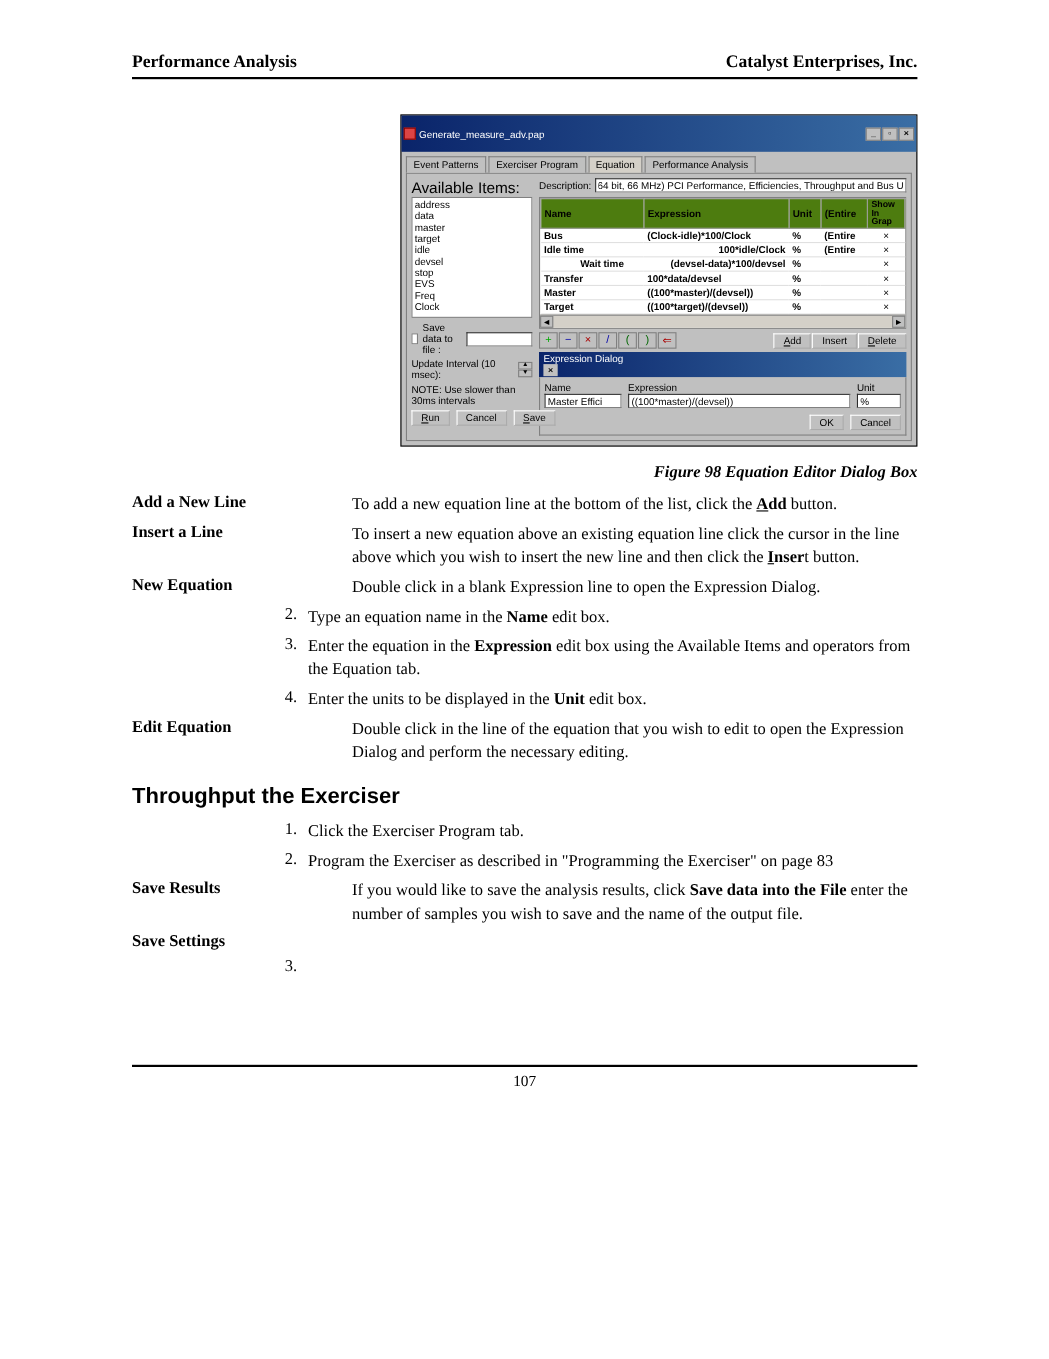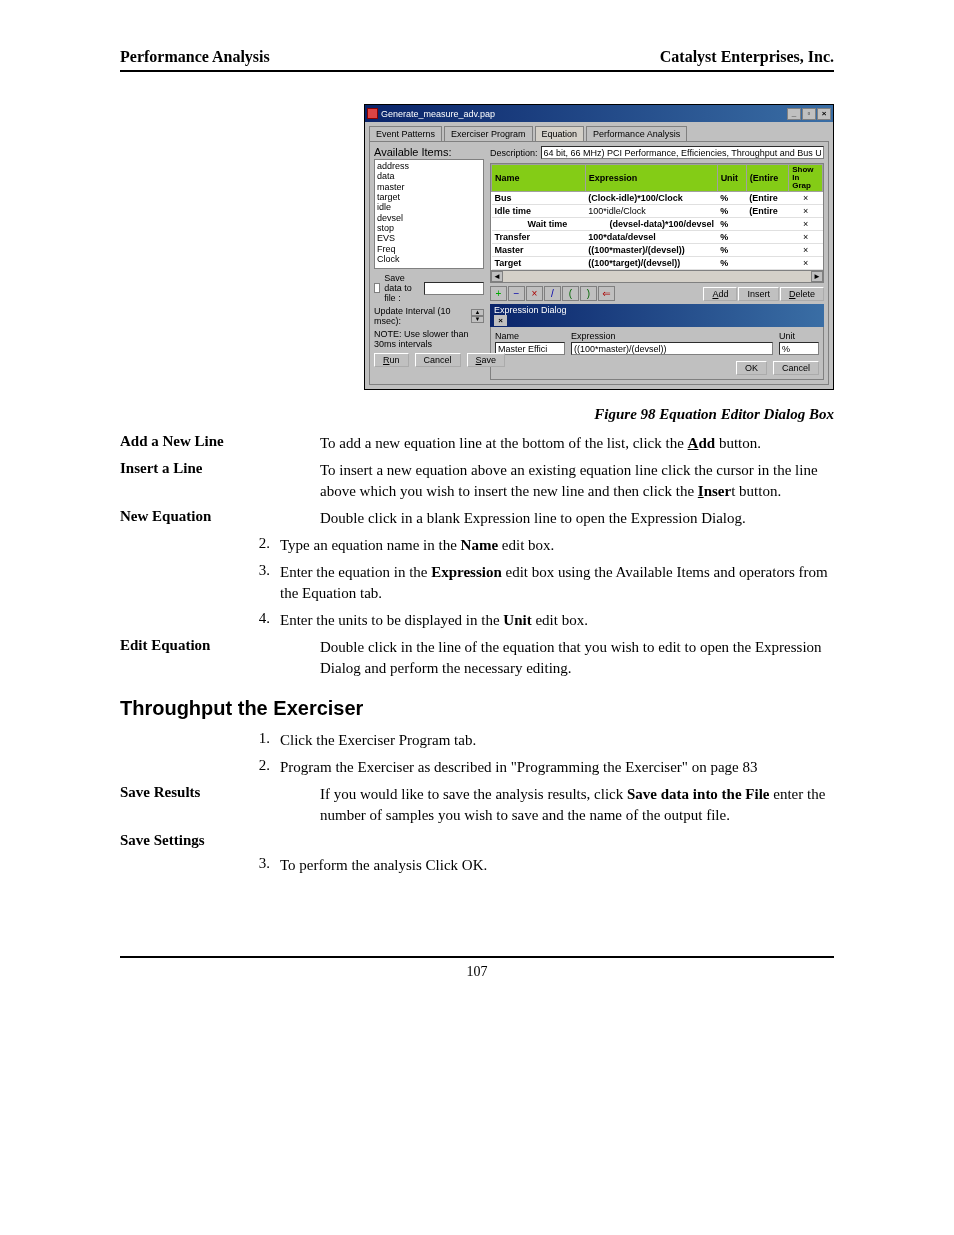--- a/index.html
+++ b/index.html
@@ -48,21 +48,21 @@
     border: 1px solid #000;
     font-family: "MS Sans Serif", Tahoma, Arial, sans-serif;
     font-size: 9px;
     color: #000;
   }
   .titlebar {
     background: linear-gradient(to right, #0a246a, #3a6ea5);
     color: #fff;
     display: flex;
     align-items: center;
-    height: 17px;
+    height: 33px;
     padding: 0 2px;
   }
   .titlebar .tb-icon {
     width: 11px; height: 11px; background: #d44; margin-right: 3px;
     display:inline-block; border:1px solid #800;
   }
   .titlebar .tb-text { flex: 1; font-size: 9px; }
   .titlebar .tb-btn {
     width: 14px; height: 12px; background: #c0c0c0; border: 1px solid #808080;
     margin-left: 1px; display:flex; align-items:center; justify-content:center;
@@ -81,34 +81,34 @@
   .tab.active { background: #d4d0c8; font-weight: normal; }
   .pane {
     border: 1px solid #808080;
     padding: 4px;
     background: #c0c0c0;
     min-height: 240px;
     display: flex;
     gap: 6px;
   }
   .left-col { width: 110px; display:flex; flex-direction:column; }
-  .fieldset-label { font-size: 11px; margin-bottom:1px; }
+  .fieldset-label { font-size: 14px; margin-bottom:1px; }
   .listbox {
     background:#fff; border:1px solid #808080; height: 110px; padding:1px 2px;
     font-size:9px; line-height:1.15;
     display:flex; flex-direction:column;
   }
   .listbox .item { }
   .right-col { flex:1; display:flex; flex-direction:column; }
   .desc-row { display:flex; align-items:center; gap:3px; margin-bottom:4px;}
   .desc-row input { flex:1; height:13px; font-size:9px; background:#fff; border:1px inset #808080; padding:0 2px;}
   .grid { background:#fff; border:1px solid #808080; font-size:9px; }
   .grid table { width:100%; border-collapse:collapse; font-size:9px;}
   .grid th, .grid td { padding:1px 3px; text-align:left; white-space:nowrap;}
-  .grid th { background:#84cc16; font-weight:bold; border:1px solid #a0a0a0;}
+  .grid th { background:#4d7c0f; font-weight:bold; border:1px solid #a0a0a0;}
   .grid td { border-bottom:1px solid #e0e0e0;}
   .hscroll { height:12px; background:#d4d0c8; border-top:1px solid #808080; display:flex;}
   .hscroll .arrow { width:12px; background:#c0c0c0; border:1px solid #808080; text-align:center; font-size:8px; line-height:10px;}
   .opbar { display:flex; gap:1px; margin-top:3px; align-items:center;}
   .opbtn { width:17px; height:15px; background:#c0c0c0; border:1px solid #808080; display:flex;align-items:center;justify-content:center; font-size:10px;}
   .opbar .spacer { flex:1; }
   .btn { background:#c0c0c0; border:1px outset #fff; padding:1px 8px; font-size:9px; }
   .btn .u { text-decoration: underline; }
   .exp-dialog { margin-top:3px; }
   .exp-title { background: linear-gradient(to right, #0a246a, #3a6ea5); color:#fff; padding:1px 4px; font-size:9px; display:flex; justify-content:space-between;flex-direction:column;}
@@ -207,21 +207,21 @@
             <tbody id="grid-body">
                 <tr>
                   <td style="font-weight:bold;">Bus</td>
                   <td style="font-weight:bold;">(Clock-idle)*100/Clock</td>
                   <td style="font-weight:bold;">%</td>
                   <td style="font-weight:bold;">(Entire</td>
                   <td style="text-align:center;">×</td>
                 </tr>
                 <tr>
                   <td style="font-weight:bold;">Idle time</td>
-                  <td style="font-weight:normal;">100*idle/Clock</td>
+                  <td style="font-weight:bold;text-align:right;">100*idle/Clock</td>
                   <td style="font-weight:bold;">%</td>
                   <td style="font-weight:bold;">(Entire</td>
                   <td style="text-align:center;">×</td>
                 </tr>
                 <tr>
                   <td style="font-weight:bold;padding-left:36px;">Wait time</td>
                   <td style="font-weight:bold;text-align:right;">(devsel-data)*100/devsel</td>
                   <td style="font-weight:bold;">%</td>
                   <td style="font-weight:bold;"></td>
                   <td style="text-align:center;">×</td>
@@ -353,18 +353,17 @@
   <div class="def-term">Save Results</div>
   <div class="def-desc"><span>If you would like to save the analysis results, click </span><span class="bold">Save data into the File</span><span> enter the number of samples you wish to save and the name of the output file.</span></div>
 </div>
 
 <div class="def-block">
   <div class="def-term">Save Settings</div>
 </div>
 
 <div class="list-block">
   <div class="list-num">3.</div>
-  <div class="list-text">To perform the analysis Click OK.</div>
 </div>
 
 <div class="footer-rule">
   <span>107</span>
 </div>
 
 </body></html>

